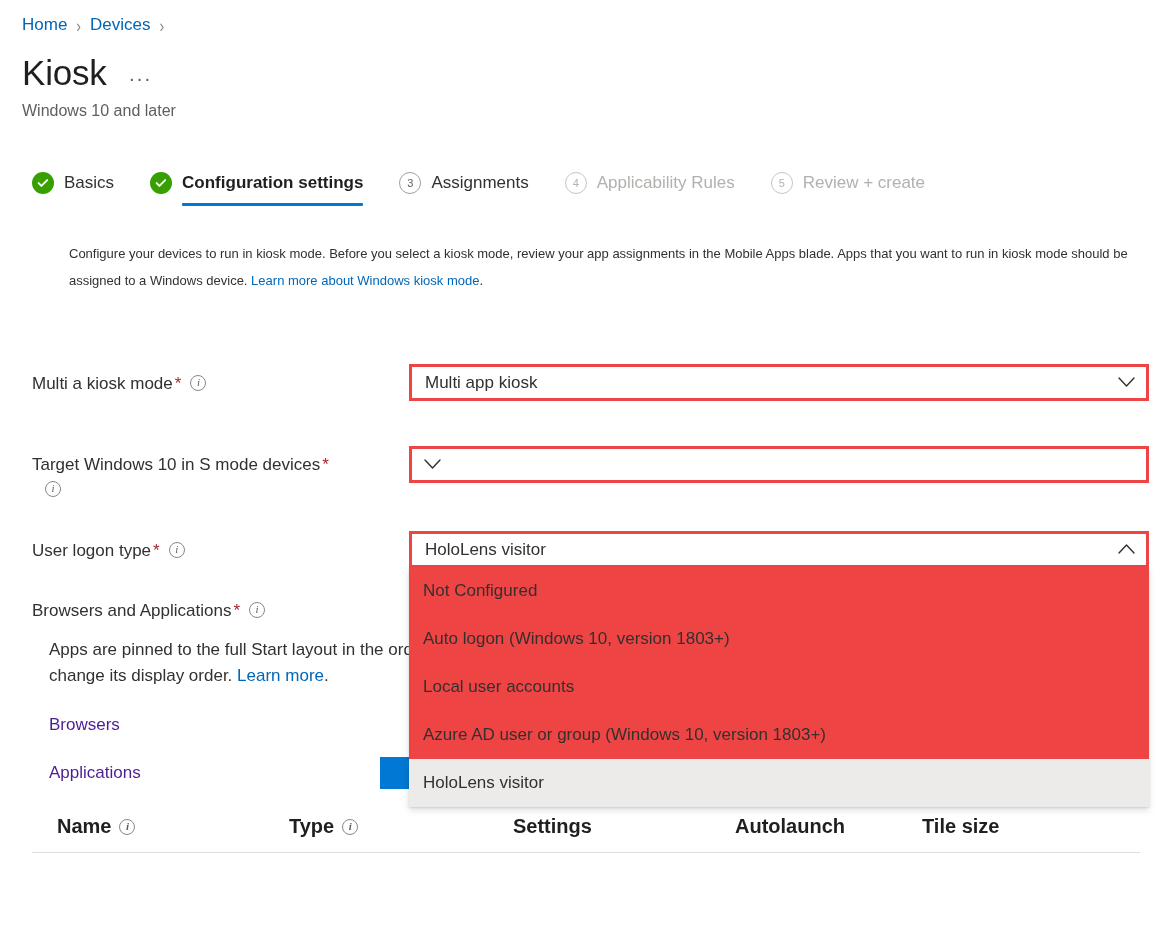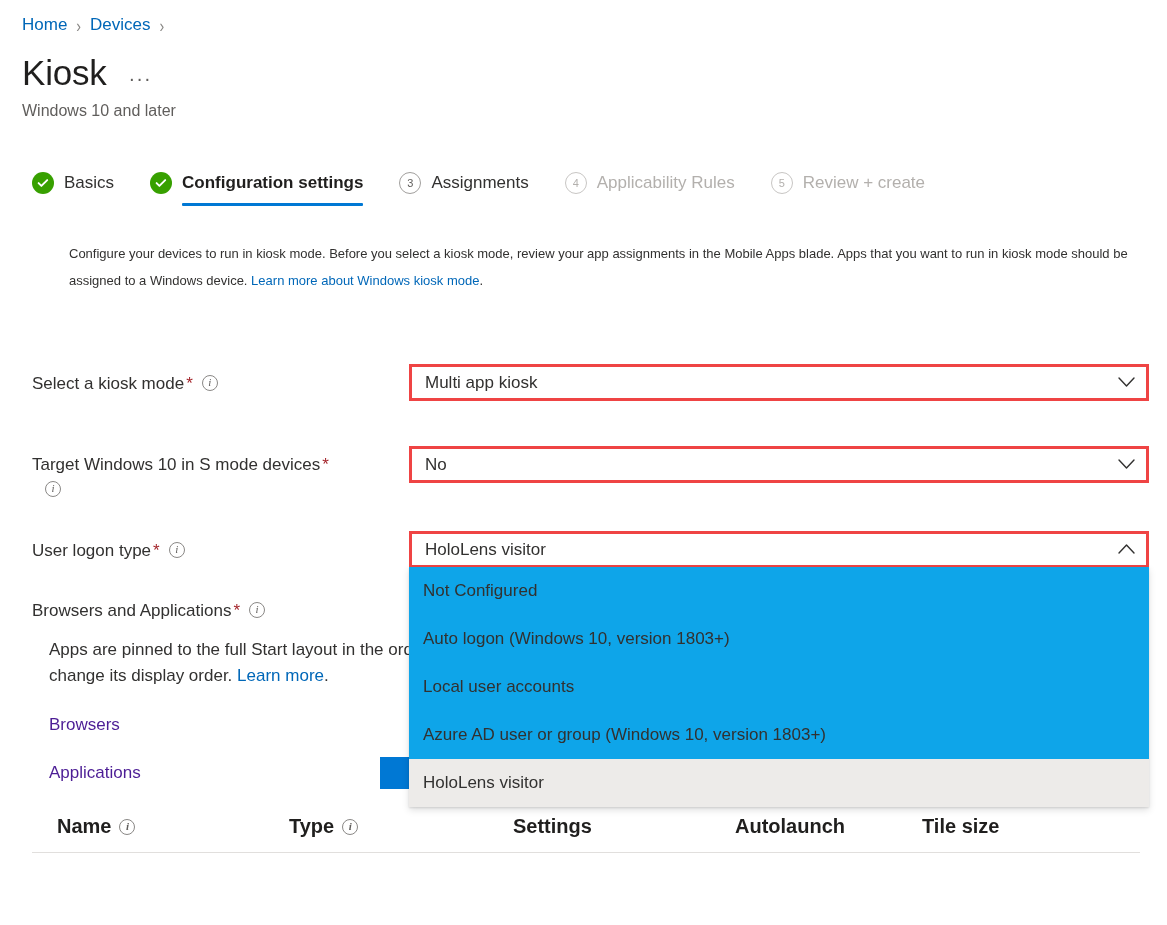--- a/index.html
+++ b/index.html
@@ -270,21 +270,21 @@
     line-height: 28px;
     white-space: nowrap;
   }
 
   
   .dd-list {
     position: absolute;
     left: 409px;
     top: 567px;
     width: 740px;
-    background: #0ea5e9;
+    background: #ef4444;
     box-shadow: 0 3.2px 7.2px rgba(0,0,0,.13), 0 0.6px 1.8px rgba(0,0,0,.11);
     z-index: 50;
     padding: 0;
   }
   .dd-opt {
     height: 48px;
     display: flex;
     align-items: center;
     padding-left: 14px;
     font-size: 17px;
@@ -349,36 +349,35 @@
     <span class="step-label">Review + create</span>
   </div>
 
 </div>
 
 <div class="intro">
   <span>Configure your devices to run in kiosk mode. Before you select a kiosk mode, review your app assignments in the Mobile Apps blade. Apps that you want to run in kiosk mode should be assigned to a Windows device. </span><span class="lnk">Learn more about Windows kiosk mode</span><span>.</span>
 </div>
 
 <div class="form-label" style="left:32px; top:371px;">
-  <span>Select a kiosk mode</span><span class="req">*</span><span class="info-ico"></span>
+  <span>Multi a kiosk mode</span><span class="req">*</span><span class="info-ico"></span>
 </div>
 <div class="dd" style="top:364px;">
   <span class="dd-value">Multi app kiosk</span>
   <span class="chev">
     <svg width="17" height="11" viewBox="0 0 17 11" aria-hidden="true">
       <path d="M1 1 L8.5 9 L16 1" stroke="#323130" stroke-width="1.4" fill="none" stroke-linecap="round" stroke-linejoin="round"></path>
     </svg>
   </span>
 </div>
 
 <div class="form-label" style="left:32px; top:452px;">
   <span>Target Windows 10 in S mode devices</span><span class="req">*</span><br><span class="info-ico" style="margin-left:13px;"></span>
 </div>
 <div class="dd" style="top:446px;">
-  <span class="dd-value">No</span>
   <span class="chev">
     <svg width="17" height="11" viewBox="0 0 17 11" aria-hidden="true">
       <path d="M1 1 L8.5 9 L16 1" stroke="#323130" stroke-width="1.4" fill="none" stroke-linecap="round" stroke-linejoin="round"></path>
     </svg>
   </span>
 </div>
 
 <div class="form-label" style="left:32px; top:538px;">
   <span>User logon type</span><span class="req">*</span><span class="info-ico"></span>
 </div>

